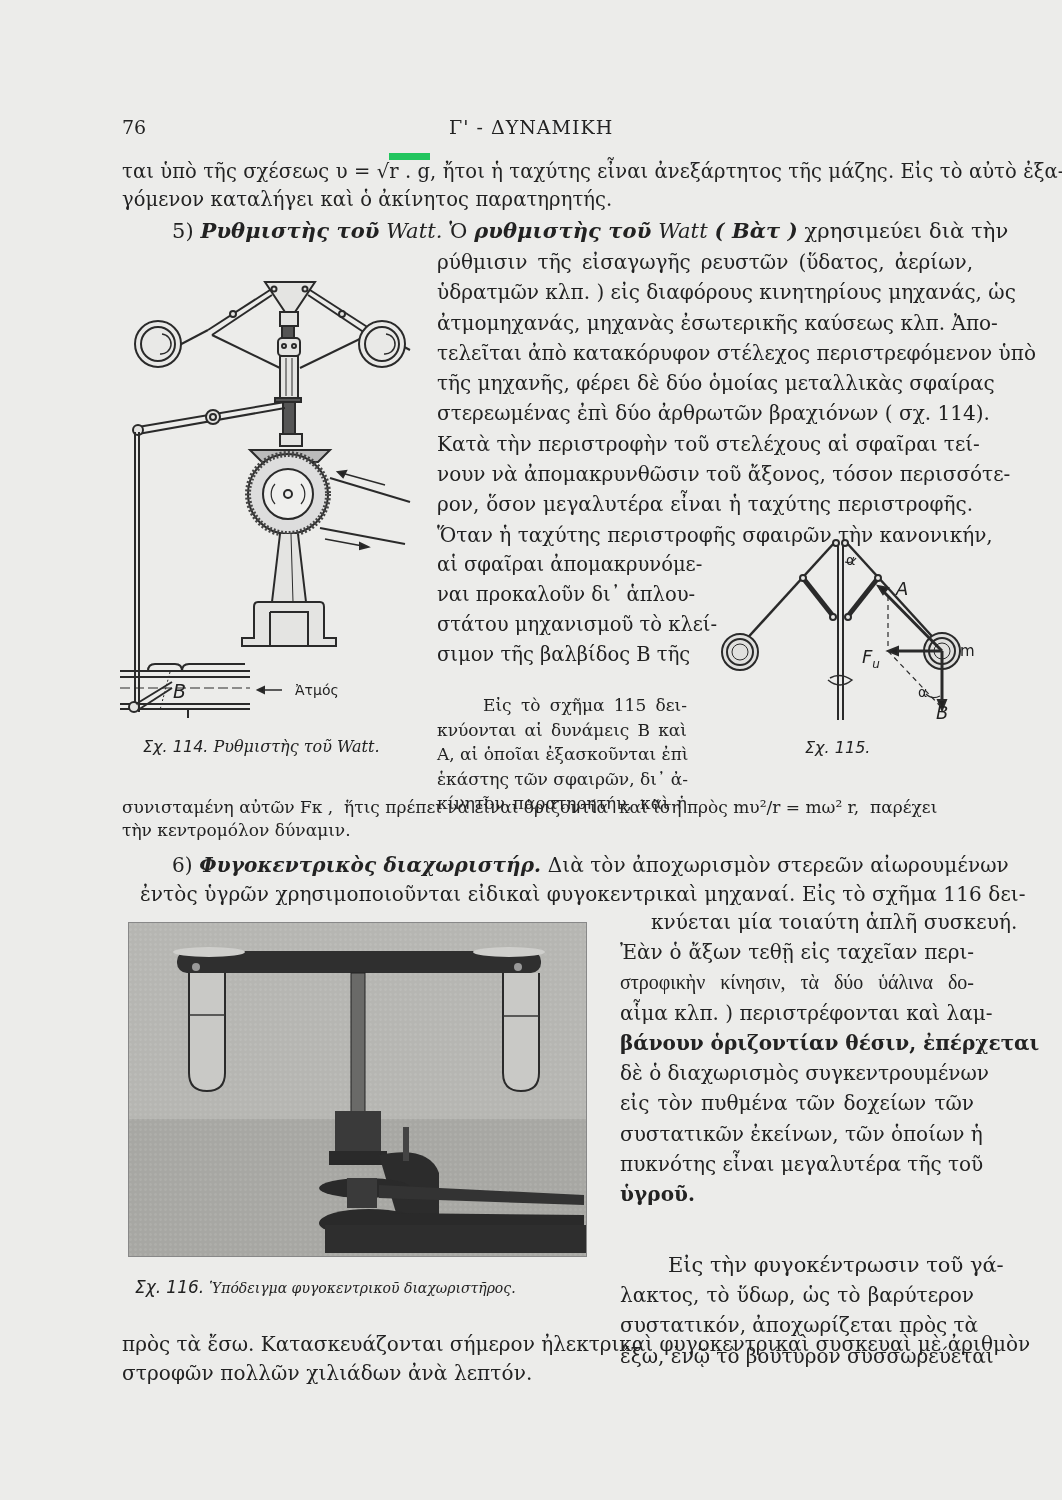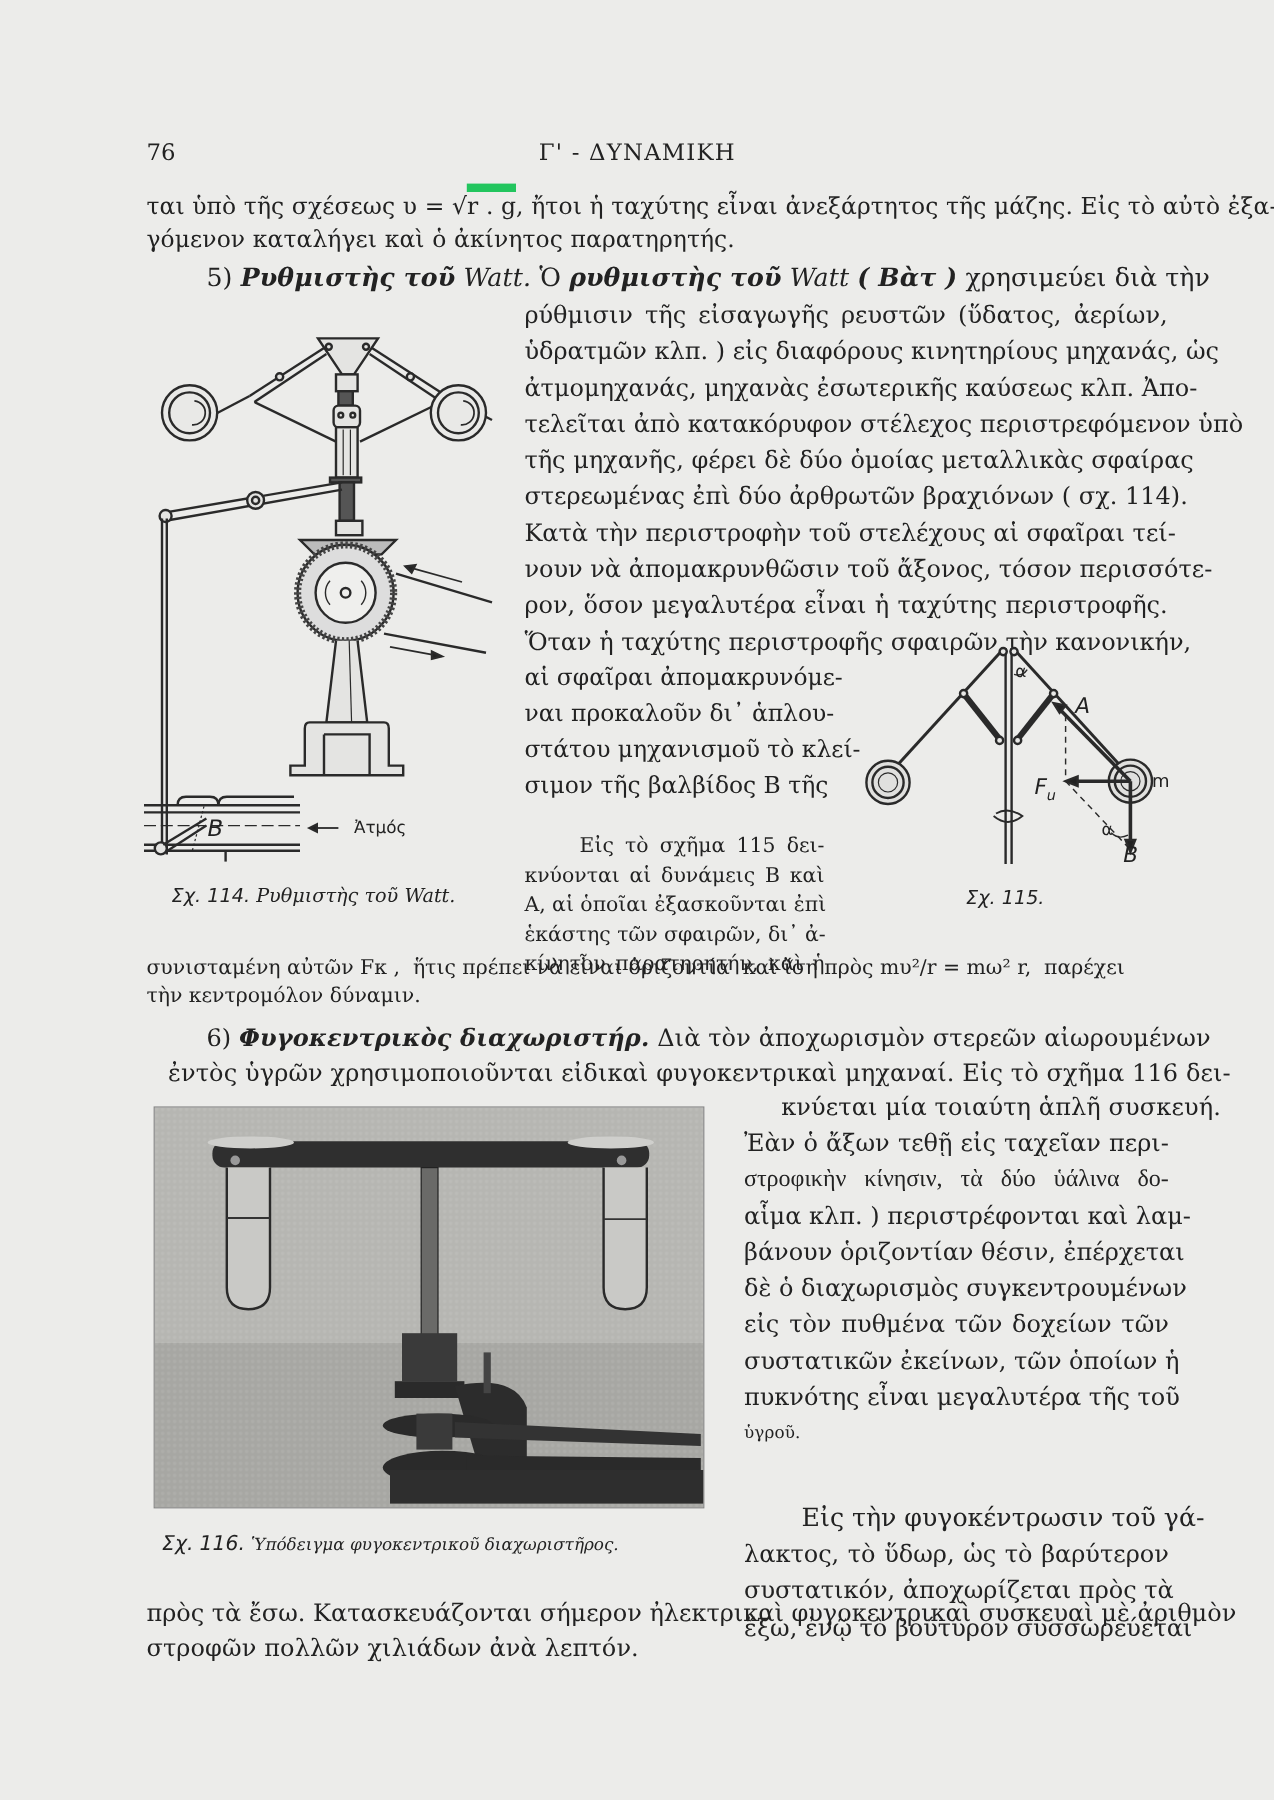--- a/index.html
+++ b/index.html
@@ -225,26 +225,26 @@
   <span class="bi">Φυγοκεντρικὸς διαχωριστήρ.</span>
   <span>Διὰ τὸν ἀποχωρισμὸν στερεῶν αἰωρουμένων</span>
 </div>
 <div class="abs t" style="left:140px;top:879px;font-size:20px;line-height:30px;">ἐντὸς ὑγρῶν χρησιμοποιοῦνται εἰδικαὶ φυγοκεντρικαὶ μηχαναί.  Εἰς τὸ σχῆμα 116 δει-</div>
 <div class="abs t" style="left:651px;top:907px;font-size:20px;line-height:30px;">κνύεται μία τοιαύτη ἁπλῆ συσκευή.</div>
 
 <div class="abs" style="left:620px;top:937px;width:354px;">
   <div class="tj" style="font-size:20px;line-height:30.3px;">Ἐὰν ὁ ἄξων τεθῇ εἰς ταχεῖαν περι-</div>
   <div class="tj" style="font-size:20px;line-height:30.3px;font-family:Liberation Serif, serif;">στροφικὴν κίνησιν, τὰ δύο ὑάλινα δο-</div>
   <div class="tj" style="font-size:20px;line-height:30.3px;">αἷμα κλπ. ) περιστρέφονται καὶ λαμ-</div>
-  <div class="tj" style="font-size:20px;line-height:30.3px;">βάνουν ὁριζοντίαν θέσιν, ἐπέρχεται</div>
+  <div class="tj" style="font-size:20px;line-height:30.3px;font-weight:bold;">βάνουν ὁριζοντίαν θέσιν, ἐπέρχεται</div>
   <div class="tj" style="font-size:20px;line-height:30.3px;">δὲ ὁ διαχωρισμὸς συγκεντρουμένων</div>
   <div class="tj" style="font-size:20px;line-height:30.3px;">εἰς τὸν πυθμένα τῶν δοχείων τῶν</div>
   <div class="tj" style="font-size:20px;line-height:30.3px;">συστατικῶν ἐκείνων, τῶν ὁποίων ἡ</div>
   <div class="tj" style="font-size:20px;line-height:30.3px;">πυκνότης εἶναι μεγαλυτέρα τῆς τοῦ</div>
-  <div class="t" style="font-size:14px;line-height:30.3px;">ὑγροῦ.</div>
+  <div class="t" style="font-size:20px;line-height:30.3px;font-weight:bold;">ὑγροῦ.</div>
   <div class="tj" style="font-size:21px;line-height:30.3px;padding-left:48px;margin-top:40px;">Εἰς τὴν φυγοκέντρωσιν τοῦ γά-</div>
   <div class="tj" style="font-size:20px;line-height:30.3px;">λακτος, τὸ ὕδωρ, ὡς τὸ βαρύτερον</div>
   <div class="tj" style="font-size:20px;line-height:30.3px;">συστατικόν, ἀποχωρίζεται πρὸς τὰ</div>
   <div class="tj" style="font-size:20px;line-height:30.3px;">ἔξω, ἐνῷ τὸ βούτυρον συσσωρεύεται</div>
 </div>
 
 <div class="abs" style="left:122px;top:1330px;width:852px;">
   <div class="tj" style="font-size:20px;line-height:29px;">πρὸς τὰ ἔσω. Κατασκευάζονται σήμερον ἠλεκτρικαὶ φυγοκεντρικαὶ συσκευαὶ μὲ ἀριθμὸν</div>
   <div class="t" style="font-size:20px;line-height:29px;">στροφῶν πολλῶν χιλιάδων ἀνὰ λεπτόν.</div>
 </div>

